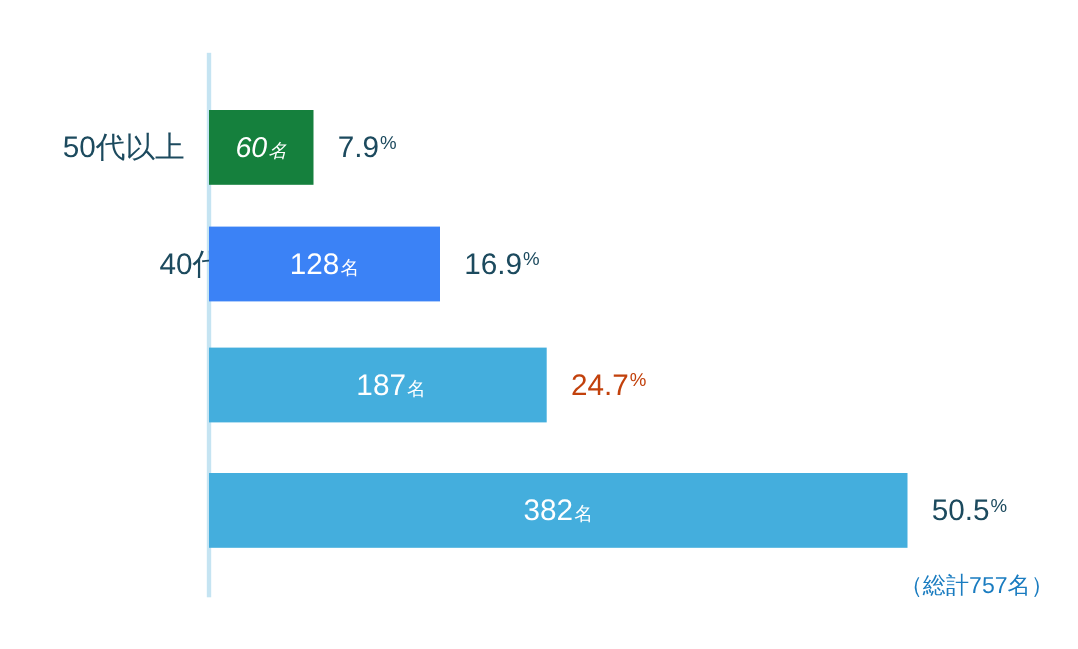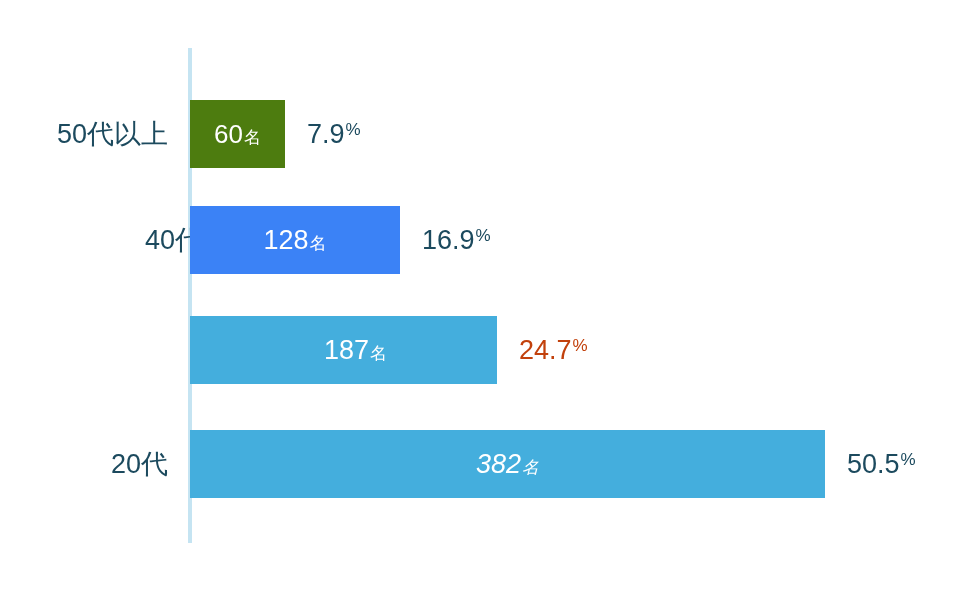--- a/index.html
+++ b/index.html
@@ -106,21 +106,21 @@
 </head>
 <body>
 
 <div id="chart-root" style="background: rgb(255, 255, 255);">
 
   <div id="axis-line" style="background: rgb(197, 228, 242);"></div>
 
   <div class="bar-row" id="row-0">
     <div class="cat-label" style="color: rgb(28, 74, 94);">50代以上</div>
     <div class="bar-wrap">
-      <div class="bar" id="bar-0" style="width: 95px; background: #4d7c0f;">
+      <div class="bar" id="bar-0" style="width: 95px; background: #15803d; font-style: italic;">
         <span class="bar-value" style="color: rgb(255, 255, 255);">
             <span>60</span>
             <span class="unit">名</span>
           </span>
       </div>
       <span class="pct" style="color: rgb(28, 74, 94);">
           <span>7.9</span>
           <span class="sym">%</span>
         </span>
     </div>
@@ -151,28 +151,28 @@
           </span>
       </div>
       <span class="pct" style="color: #c2410c;">
           <span>24.7</span>
           <span class="sym">%</span>
         </span>
     </div>
   </div>
 
   <div class="bar-row" id="row-3">
-    <div class="cat-label" style="color: rgb(28, 74, 94);">20代</div>
     <div class="bar-wrap">
-      <div class="bar" id="bar-3" style="width: 635px; background: rgb(68, 174, 221); font-style: italic;">
+      <div class="bar" id="bar-3" style="width: 635px; background: rgb(68, 174, 221);">
         <span class="bar-value" style="color: rgb(255, 255, 255);">
             <span>382</span>
             <span class="unit">名</span>
           </span>
       </div>
       <span class="pct" style="color: rgb(28, 74, 94);">
           <span>50.5</span>
           <span class="sym">%</span>
         </span>
     </div>
   </div>
 
+  <div id="total-note" style="color: rgb(26, 124, 192);">（総計757名）</div>
 </div>
 
 </body></html>

